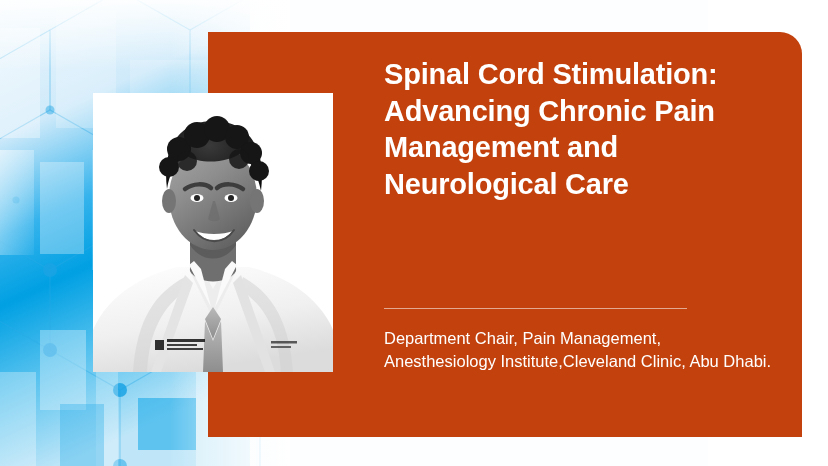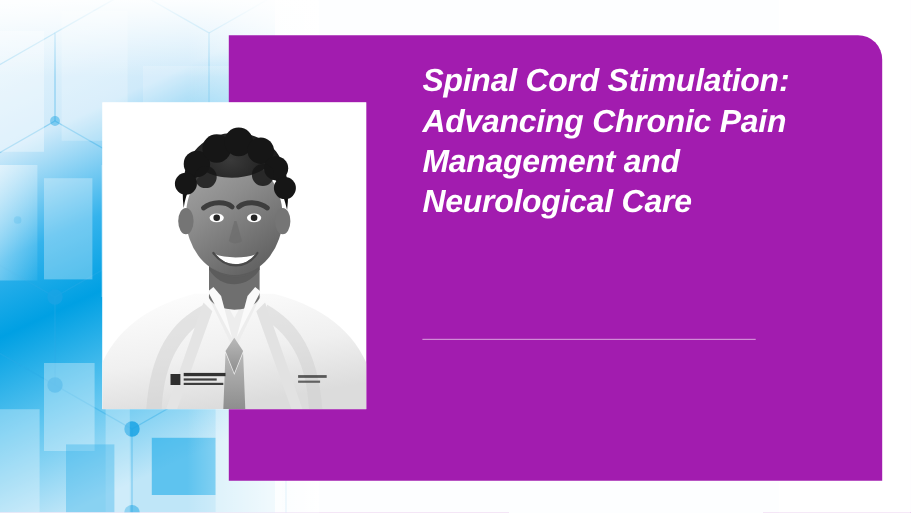--- a/index.html
+++ b/index.html
@@ -35,24 +35,23 @@
     background: #ffffff;
   }
 
   
   .pink-card {
     position: absolute;
     left: 208px;
     top: 32px;
     width: 594px;
     height: 405px;
-    background: #a21caf;
+    background: #c2410c;
     border-radius: 0 22px 0 0;
     box-shadow: 0 0 0 0 rgba(0,0,0,0);
-    font-style: italic;
   }
 
   .card-content {
     position: absolute;
     left: 176px;       
     top: 24px;
     width: 400px;
   }
 
   .talk-title {
@@ -194,20 +193,21 @@
 
   <div class="pink-card">
 
     <div class="card-content">
       <h1 class="talk-title">Spinal Cord Stimulation: Advancing Chronic Pain Management and Neurological Care</h1>
     </div>
 
 
     <div class="divider"></div>
 
+    <p class="speaker-role">Department Chair, Pain Management, Anesthesiology Institute,Cleveland Clinic, Abu Dhabi.</p>
   </div>
 
   <div class="portrait-card">
     <svg width="240" height="279" viewBox="0 0 240 279" xmlns="http://www.w3.org/2000/svg">
       <defs>
         <linearGradient id="coatG" x1="0" y1="0" x2="0.4" y2="1">
           <stop offset="0%" stop-color="#ffffff"></stop>
           <stop offset="60%" stop-color="#f0f0f0"></stop>
           <stop offset="100%" stop-color="#dcdcdc"></stop>
         </linearGradient>

